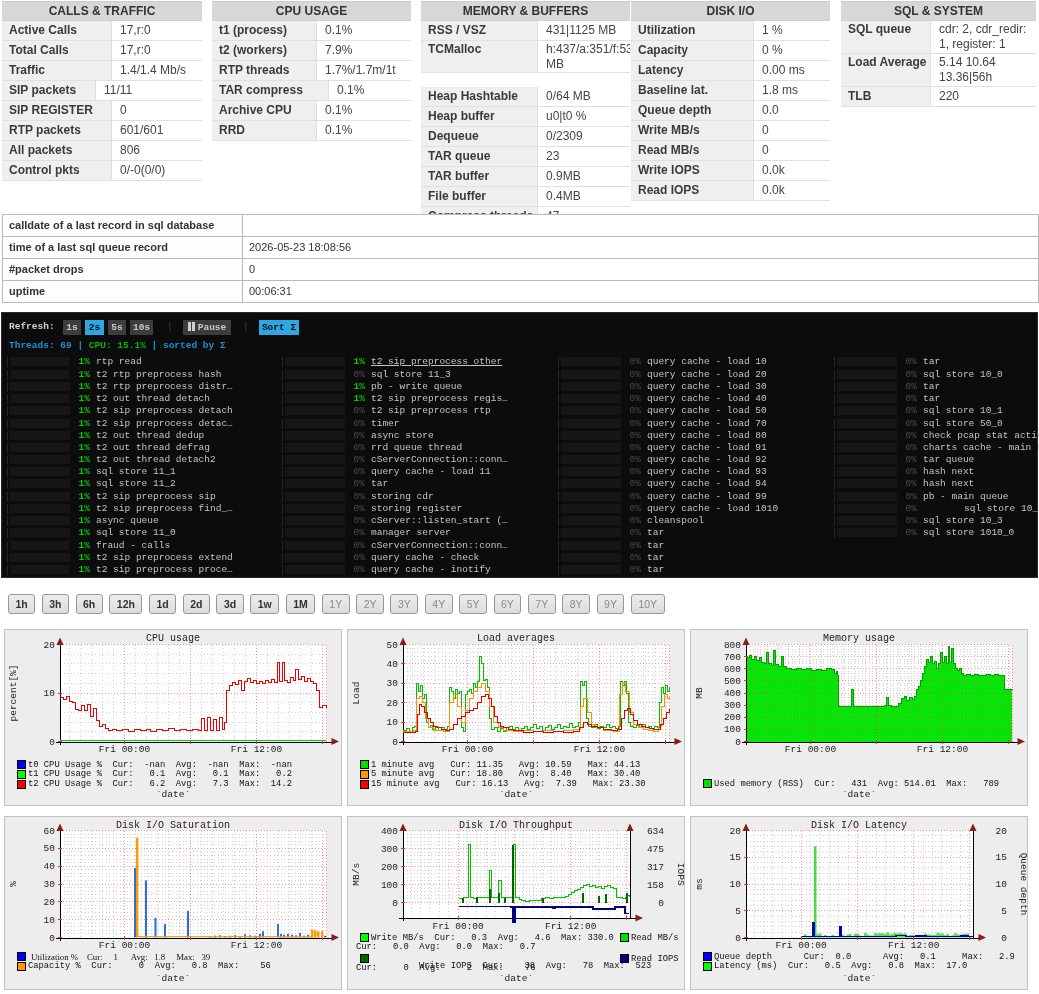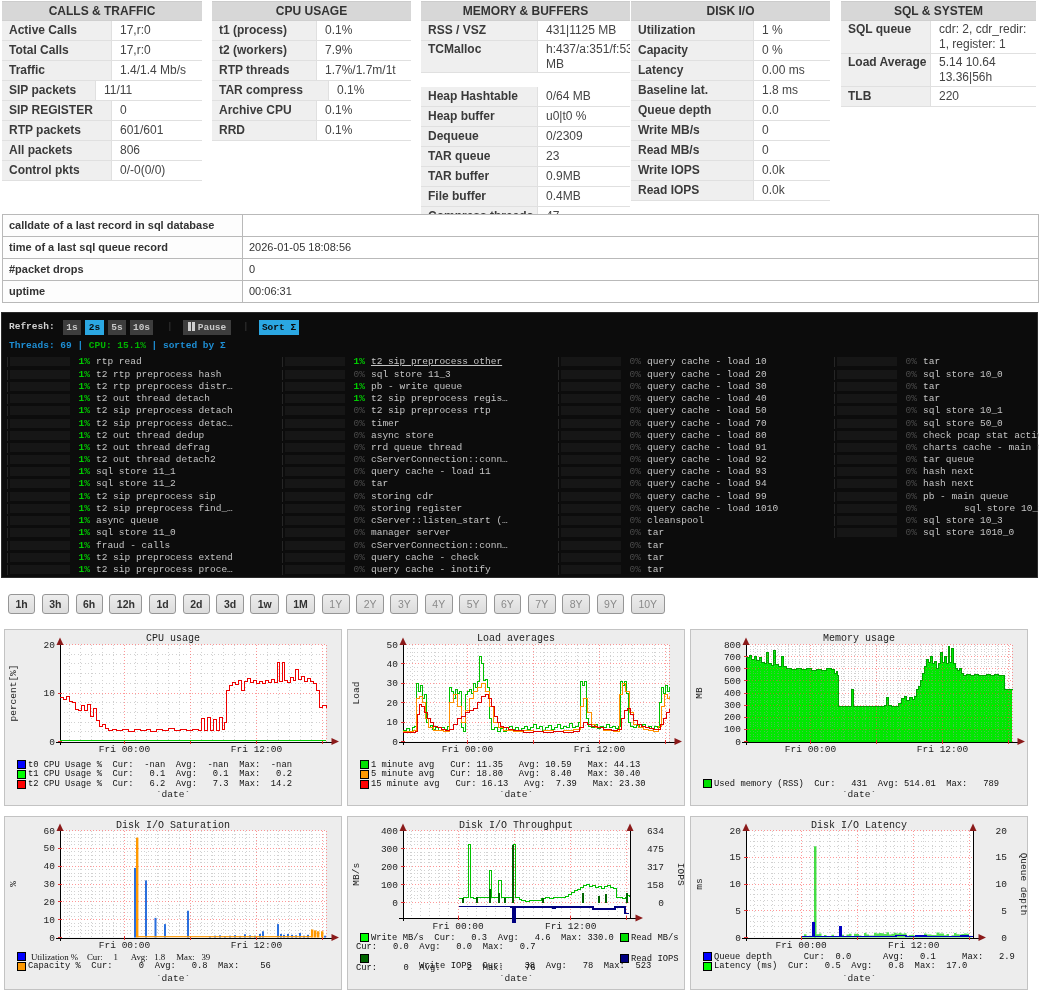--- a/index.html
+++ b/index.html
@@ -186,21 +186,21 @@
         <div class="vl" style="line-height:19px;">220</div>
       </div>
     </div>
 <div class="mt">
 <div class="rw">
         <div class="lb">calldate of a last record in sql database</div>
         <div class="vl"></div>
       </div>
 <div class="rw">
         <div class="lb">time of a last sql queue record</div>
-        <div class="vl">2026-01-05 18:08:56</div>
+        <div class="vl">2026-05-23 18:08:56</div>
       </div>
 <div class="rw">
         <div class="lb">#packet drops</div>
         <div class="vl">0</div>
       </div>
 <div class="rw">
         <div class="lb">uptime</div>
         <div class="vl">00:06:31</div>
       </div>
 </div>

